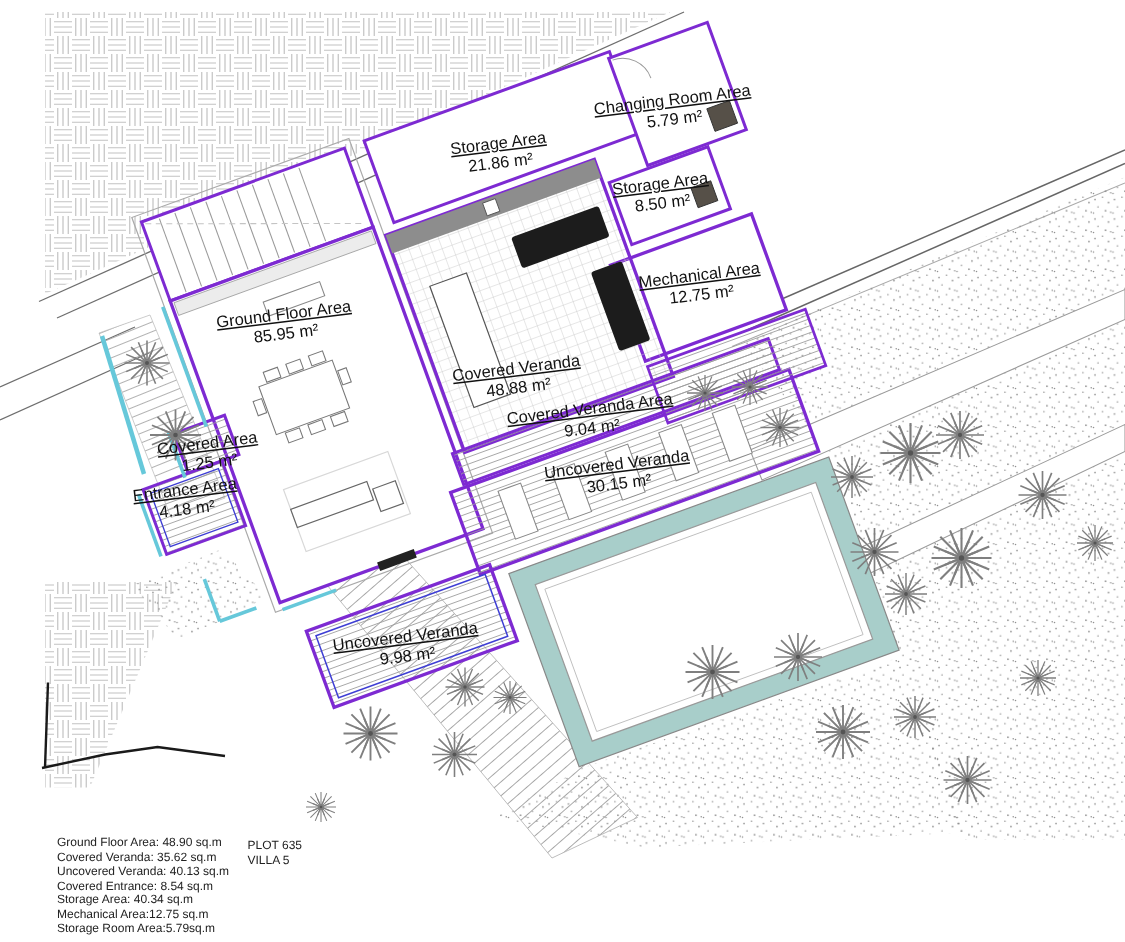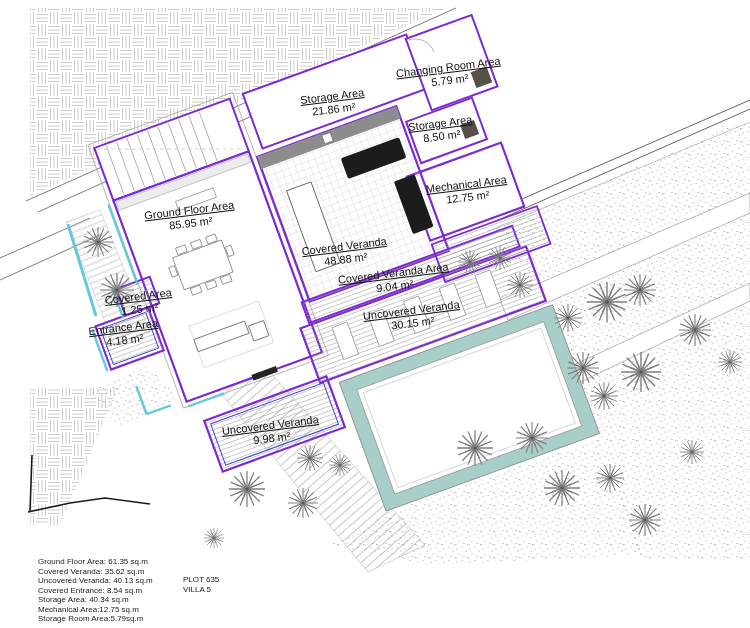--- a/index.html
+++ b/index.html
@@ -5,21 +5,21 @@
   html,body{margin:0;padding:0;background:#fff;}
   #stage{position:relative;width:750px;height:628px;background:#ffffff;overflow:hidden;
          font-family:"Liberation Sans",sans-serif;}
   #plan-svg{position:absolute;left:0;top:0;}
   .room-label{position:absolute;transform:translate(-50%,0) rotate(-7deg);
               text-align:center;color:#111;white-space:nowrap;
               font-size:11px;line-height:12.5px;z-index:5;}
   .room-name{text-decoration:underline;}
   .room-area{text-decoration:none;}
   .legend{position:absolute;left:38px;top:557px;color:#222;font-size:8px;line-height:9.5px;z-index:5;}
-  .title-block{position:absolute;left:183px;top:559px;color:#222;font-size:8px;line-height:9.5px;z-index:5;margin-top:16px;}
+  .title-block{position:absolute;left:165px;top:559px;color:#222;font-size:8px;line-height:9.5px;z-index:5;}
 </style>
 </head>
 <body>
 
 <div id="stage">
 
 <svg id="plan-svg" width="750" height="628" viewBox="0 0 750 628">
   <defs>
 
     <pattern id="weave" width="24" height="24" patternUnits="userSpaceOnUse">
@@ -283,21 +283,21 @@
   <div class="room-label" style="left: 124px; top: 321px;">
     <div class="room-name">Entrance Area</div>
     <div class="room-area">4.18 m²</div>
   </div>
   <div class="room-label" style="left: 271px; top: 419px;">
     <div class="room-name">Uncovered Veranda</div>
     <div class="room-area">9.98 m²</div>
   </div>
 
   <div class="legend">
-    <div>Ground Floor Area: 61.35 sq.m</div>
+    <div>Ground Floor Area: 48.90 sq.m</div>
     <div>Covered Veranda: 35.62 sq.m</div>
     <div>Uncovered Veranda: 40.13 sq.m</div>
     <div>Covered Entrance: 8.54 sq.m</div>
     <div>Storage Area: 40.34 sq.m</div>
     <div>Mechanical Area:12.75 sq.m</div>
     <div>Storage Room Area:5.79sq.m</div>
   </div>
   <div class="title-block">
     <div>PLOT 635</div>
     <div>VILLA 5</div>

